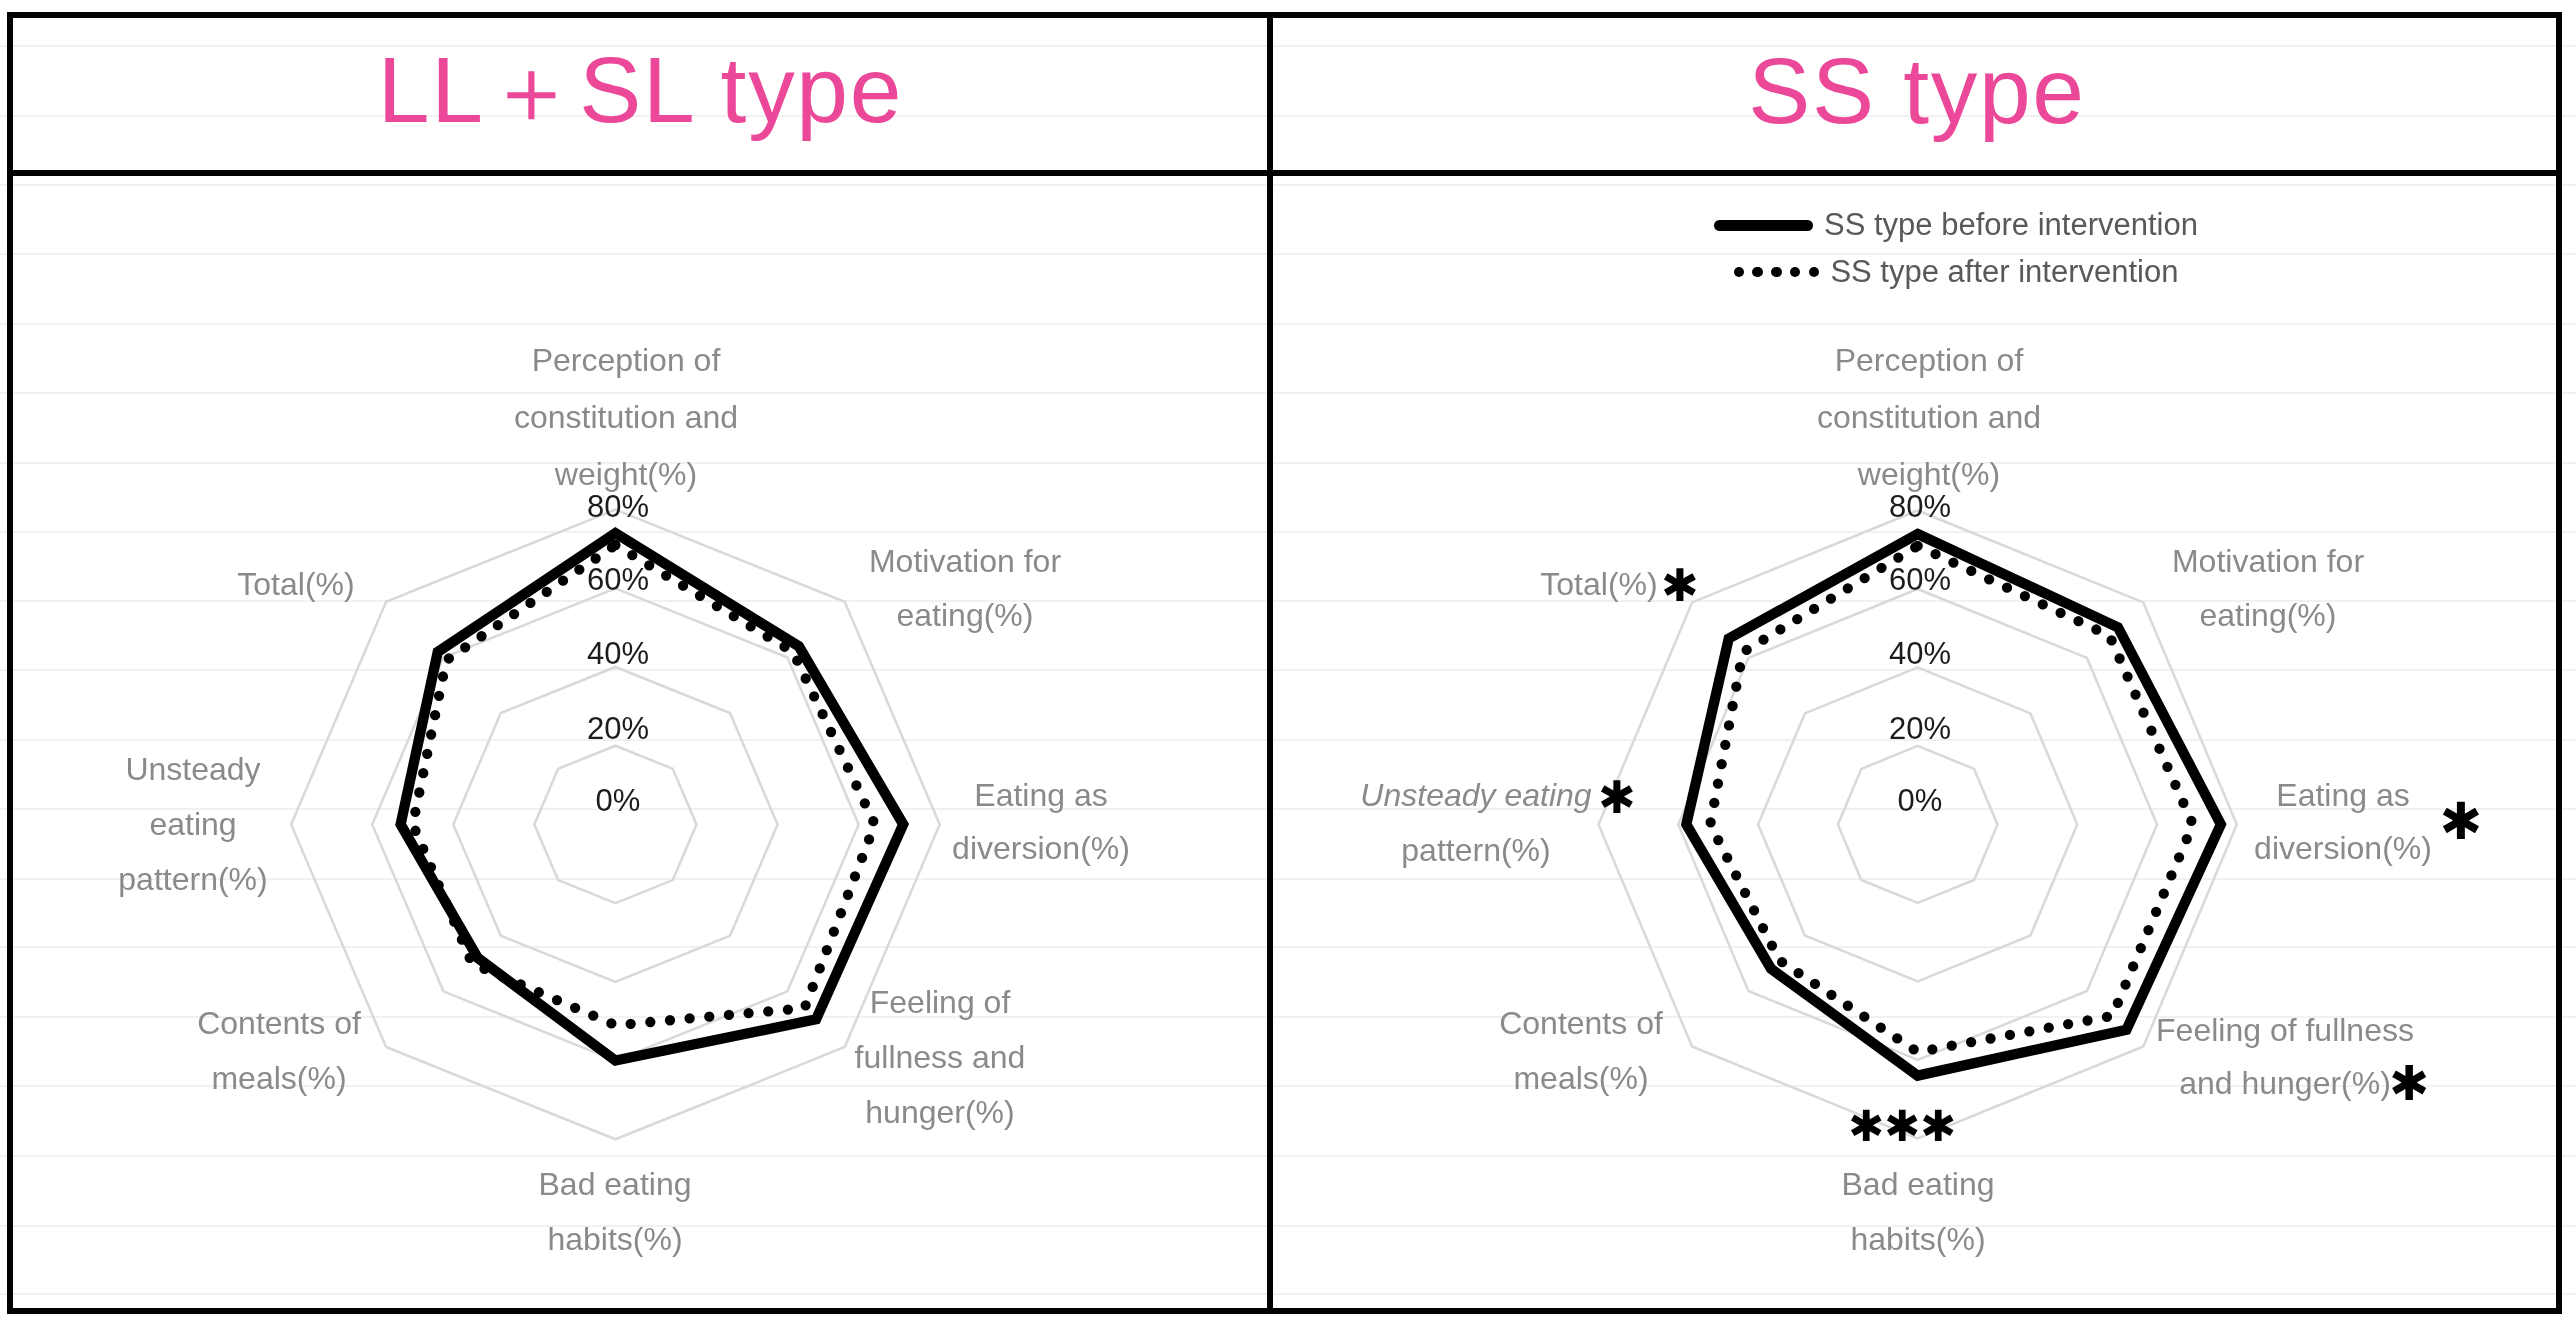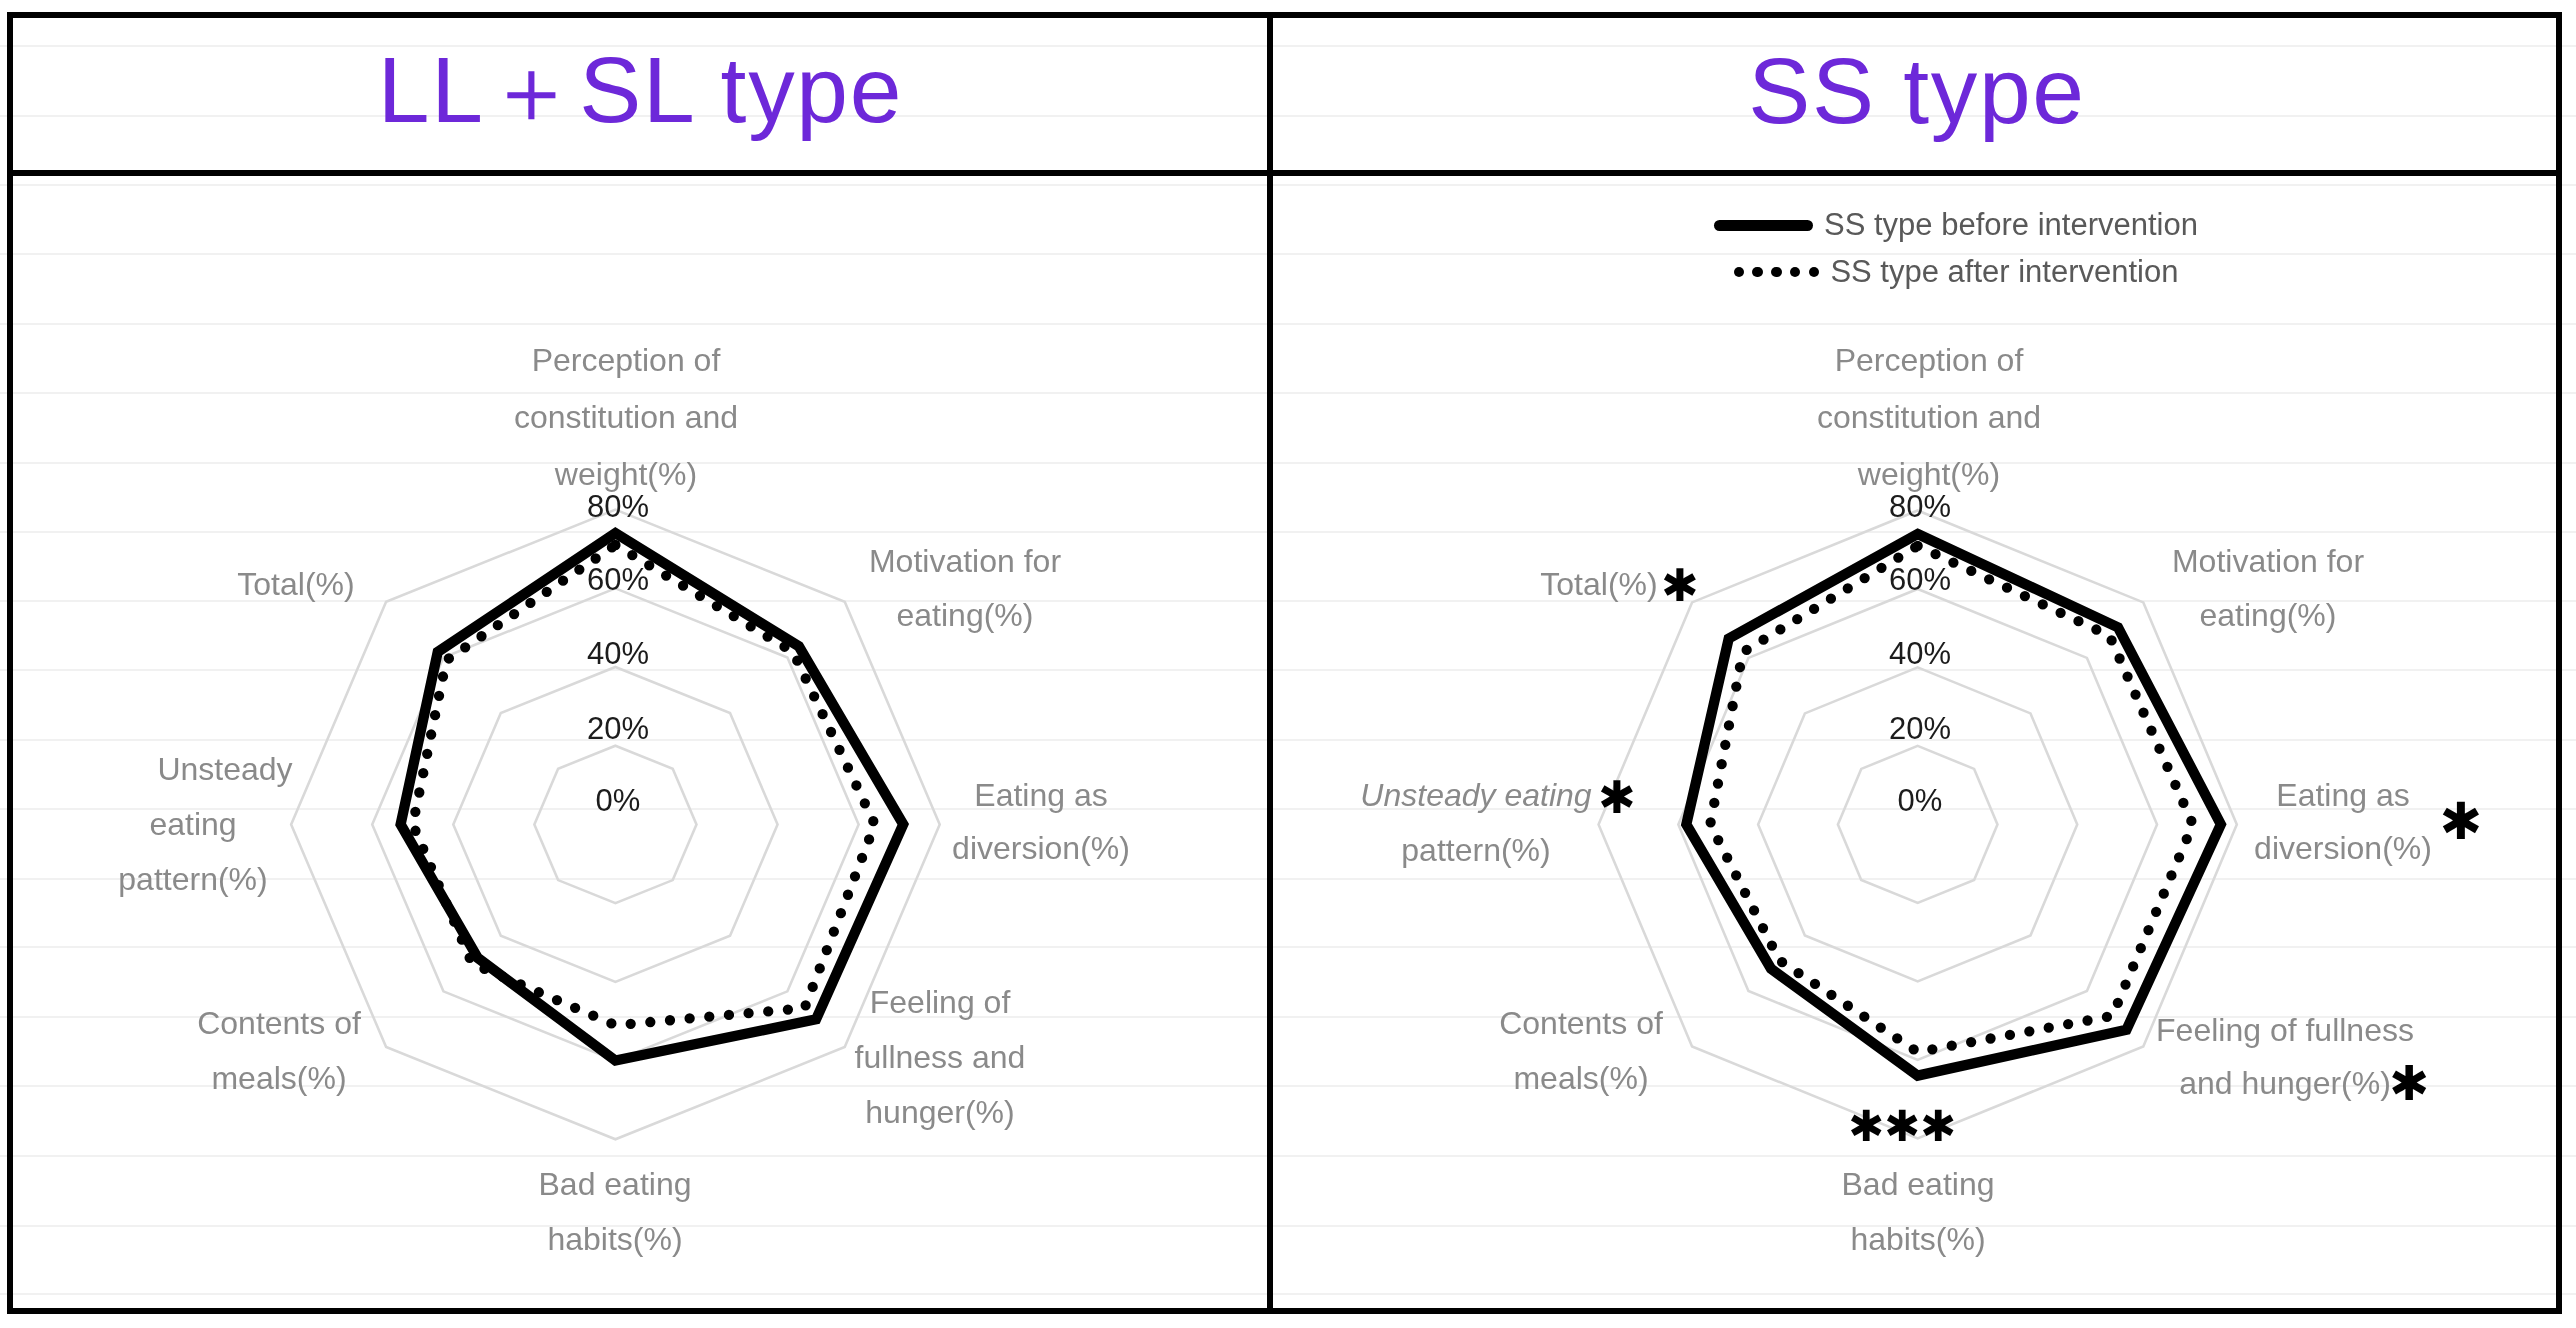--- a/index.html
+++ b/index.html
@@ -3,21 +3,21 @@
 <meta charset="utf-8">
 <style>
   html,body{margin:0;padding:0;background:#ffffff;}
   body{font-family:"Liberation Sans","DejaVu Sans",sans-serif;}
   .figure{position:relative;width:2576px;height:1328px;background:#fff;overflow:hidden;}
   .grid-line{position:absolute;left:0;width:2576px;height:1.7px;background:#f1f1f1;}
   .figure-border{position:absolute;left:6.9px;top:12px;width:2543px;height:1290px;border:6px solid #000;}
   .title-divider{position:absolute;left:6.9px;top:170px;width:2555px;height:6px;background:#000;}
   .panel-divider{position:absolute;left:1267px;top:12px;width:6px;height:1302px;background:#000;}
   .panel-title{position:absolute;top:12px;height:158px;display:flex;align-items:center;justify-content:center;
-    font-size:93px;color:#6d28d9;letter-spacing:1.7px;white-space:nowrap;}
+    font-size:93px;color:#ec4899;letter-spacing:1.7px;white-space:nowrap;}
   .legend-row{position:absolute;height:38px;display:flex;align-items:center;justify-content:center;}
   .legend-swatch-solid{width:99px;height:11px;background:#000;border-radius:6px;margin-right:11px;flex:none;}
   .legend-swatch-dotted{display:flex;gap:8.6px;margin-right:11px;flex:none;}
   .legend-swatch-dotted i{width:10.3px;height:10.3px;background:#000;border-radius:50%;display:block;}
   .legend-label{font-size:31px;color:#595959;white-space:nowrap;}
   .axis-label-line{position:absolute;transform:translate(-50%,-50%);font-size:32px;color:#8a8a8a;white-space:nowrap;}
   .ring-tick-label{position:absolute;transform:translate(-50%,-50%);font-size:31px;color:#1c1c1c;white-space:nowrap;}
   .significance-marker{position:absolute;transform:translate(-50%,-50%);color:#000;white-space:nowrap;font-weight:bold;}
   svg.radar-svg{position:absolute;left:0;top:0;}
 </style>
@@ -72,21 +72,21 @@
     <div class="axis-label-line" style="left: 965px; top: 615px;">eating(%)</div>
     <div class="axis-label-line" style="left: 1041px; top: 795px;">Eating as</div>
     <div class="axis-label-line" style="left: 1041px; top: 848px;">diversion(%)</div>
     <div class="axis-label-line" style="left: 940px; top: 1002px;">Feeling of</div>
     <div class="axis-label-line" style="left: 940px; top: 1057px;">fullness and</div>
     <div class="axis-label-line" style="left: 940px; top: 1112px; text-align: right;">hunger(%)</div>
     <div class="axis-label-line" style="left: 615px; top: 1184px;">Bad eating</div>
     <div class="axis-label-line" style="left: 615px; top: 1239px;">habits(%)</div>
     <div class="axis-label-line" style="left: 279px; top: 1023px;">Contents of</div>
     <div class="axis-label-line" style="left: 279px; top: 1078px;">meals(%)</div>
-    <div class="axis-label-line" style="left: 193px; top: 769px; margin-left: 32px;">Unsteady</div>
+    <div class="axis-label-line" style="left: 193px; top: 769px;">Unsteady</div>
     <div class="axis-label-line" style="left: 193px; top: 824px;">eating</div>
     <div class="axis-label-line" style="left: 193px; top: 879px;">pattern(%)</div>
     <div class="axis-label-line" style="left: 296px; top: 584px;">Total(%)</div>
     <div class="ring-tick-label" style="left: 1920px; top: 801px;">0%</div>
     <div class="ring-tick-label" style="left: 1920px; top: 729px;">20%</div>
     <div class="ring-tick-label" style="left: 1920px; top: 654px;">40%</div>
     <div class="ring-tick-label" style="left: 1920px; top: 580px;">60%</div>
     <div class="ring-tick-label" style="left: 1920px; top: 507px;">80%</div>
     <div class="axis-label-line" style="left: 1929px; top: 360px;">Perception of</div>
     <div class="axis-label-line" style="left: 1929px; top: 417px;">constitution and</div>

